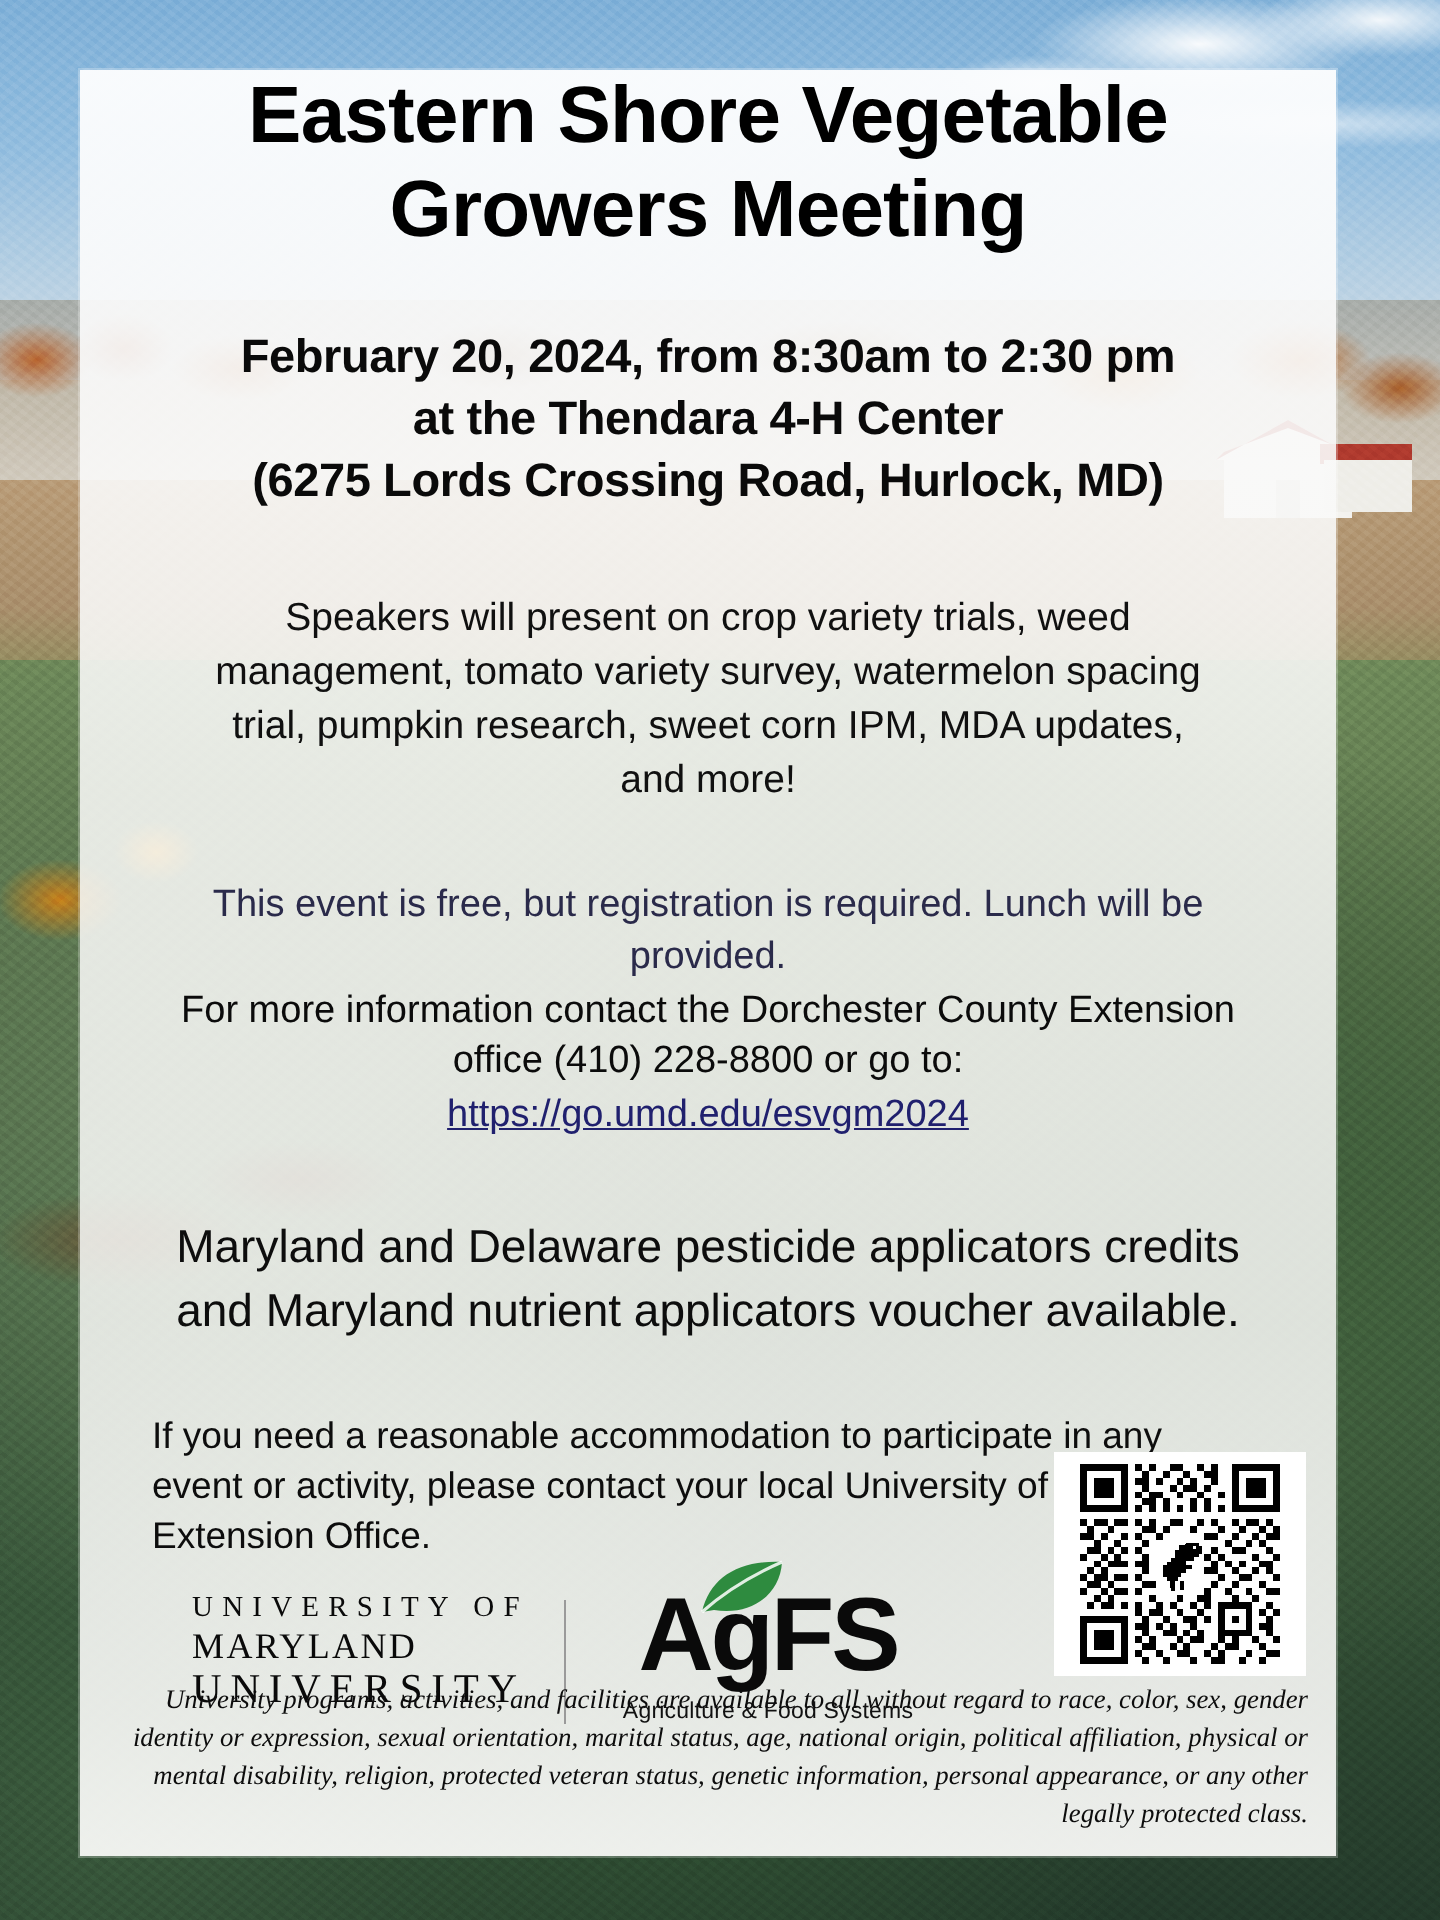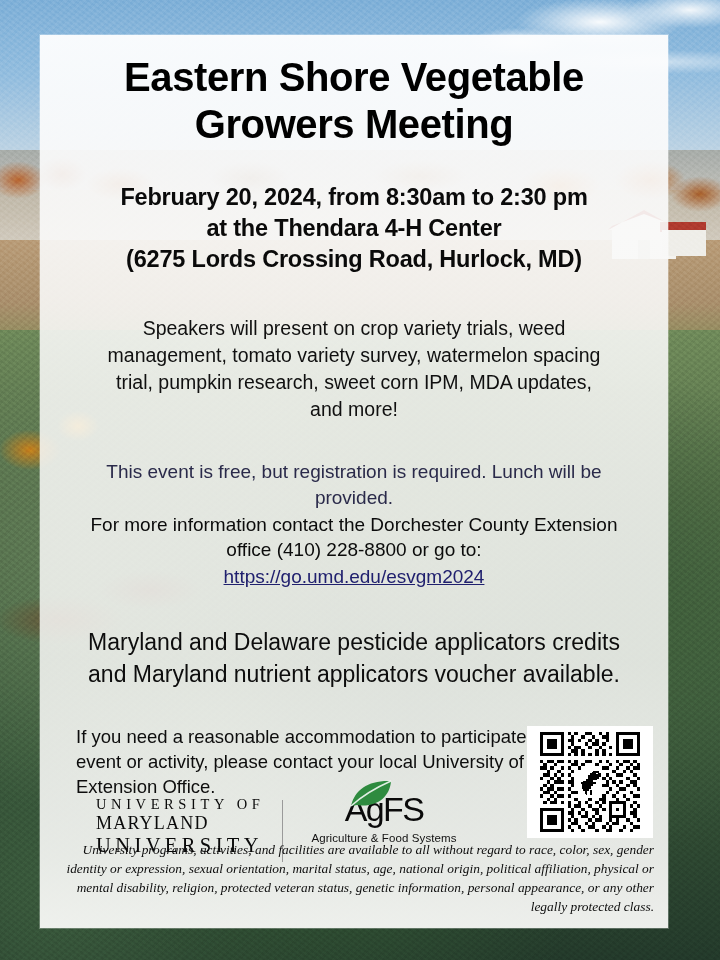--- a/index.html
+++ b/index.html
@@ -107,21 +107,20 @@
         rgba(252,252,250,.93) 100%);
     box-shadow: 0 0 0 1px rgba(255,255,255,.25);
     box-sizing: border-box;
     padding: 0 14px;
     overflow: hidden;
   }
 
   
   .title {
     margin: 0;
-    padding-top: 19px;
     text-align: center;
     font-size: 40px;
     font-weight: bold;
     line-height: 1.18;
     color: #000;
     letter-spacing: -0.4px;
   }
   .event-details {
     margin: 12px;
     padding-top: 22px;
@@ -213,22 +212,22 @@
     background: #9a9a9a;
     margin: 38px 0 0 18px;
   }
   .agfs-logo {
     margin-left: 28px;
     padding-top: 30px;
     position: relative;
     text-align: center;
   }
   .agfs-word {
-    font-size: 34px;
-    font-weight: normal;
+    font-size: 52px;
+    font-weight: bold;
     letter-spacing: -1.6px;
     color: #0a0a0a;
     line-height: 1;
     display: block;
   }
   .agfs-leaf {
     position: absolute;
     left: 38px;
     top: 17px;
     width: 44px;

